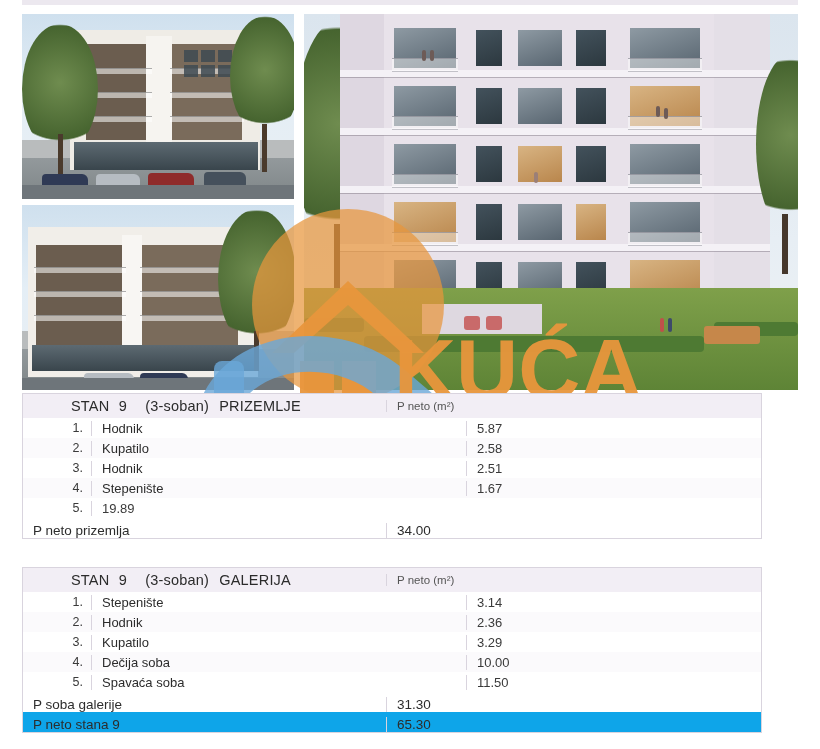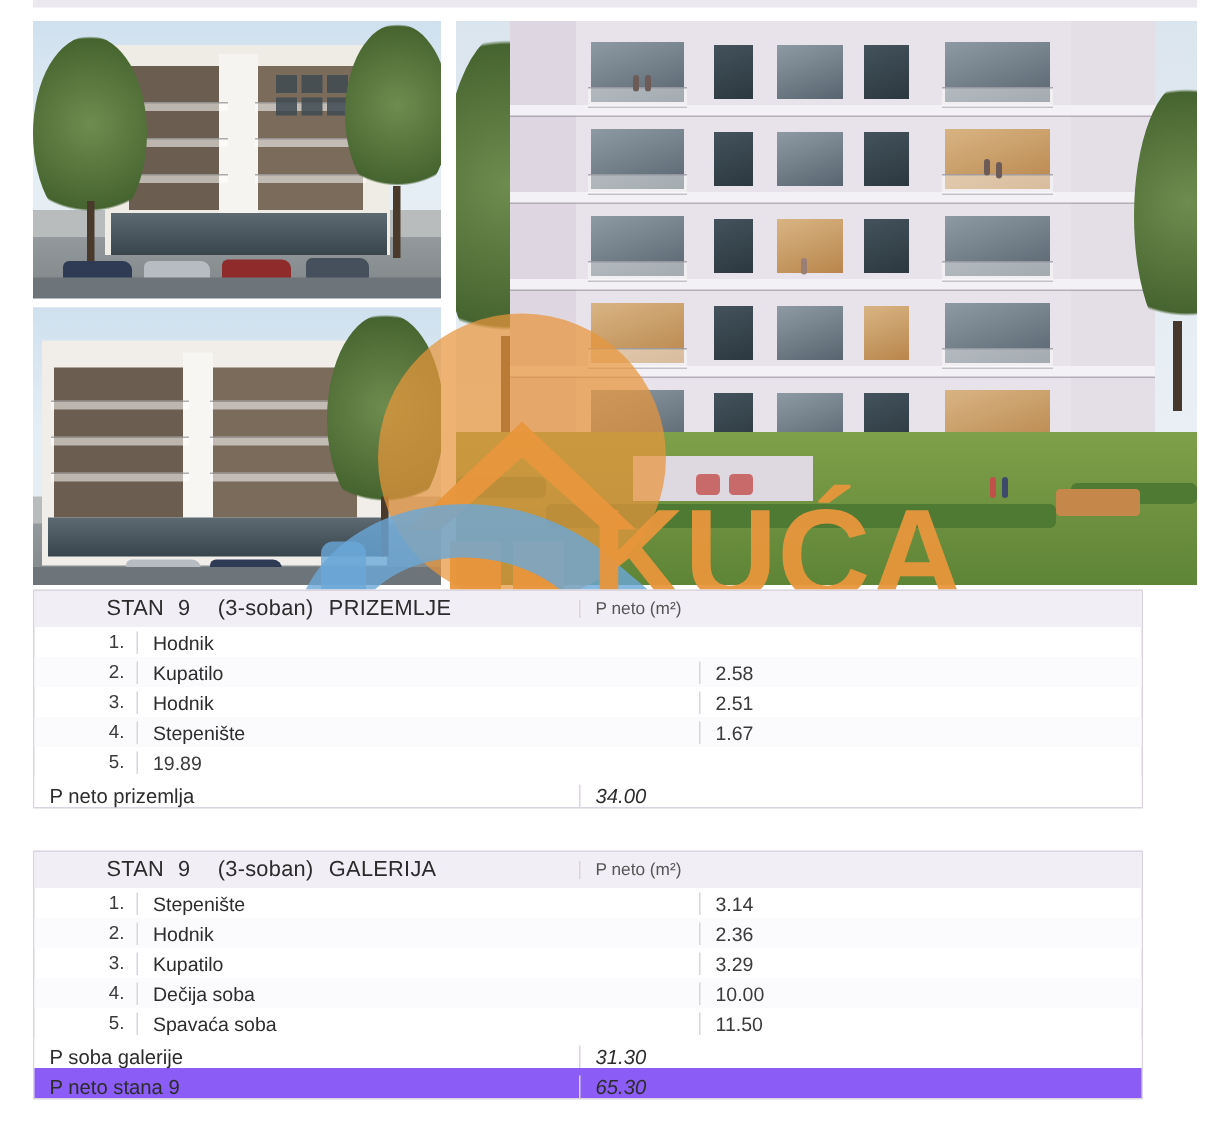--- a/index.html
+++ b/index.html
@@ -208,39 +208,38 @@
     padding-left: 10px;
     box-sizing: border-box;
     border-left: 1px solid #d9d4de;
     color: #3a3a3a;
     font-size: 13px;
   }
   .row-alt { background: #fbfafc; }
   .row-total {
     background: #ffffff;
   }
-  .row-grand { background: #8b5cf6; }
+  .row-grand { background: #0ea5e9; }
   .total-label {
     display: flex;
     align-items: flex-end;
     height: 20px;
     font-size: 13.5px;
     color: #2c2c2c;
   }
   .total-label .tl-text {
     width: 363px;
     padding-left: 10px;
     box-sizing: border-box;
   }
   .total-label .tl-val {
     width: 295px;
     padding-left: 10px;
     box-sizing: border-box;
     border-left: 1px solid #d9d4de;
-    font-style: italic;
   }
   .head-title {
     display: flex;
     align-items: center;
     height: 24px;
   }
   .head-title .ht-text {
     width: 363px;
     padding-left: 48px;
     box-sizing: border-box;
@@ -430,20 +429,21 @@
         <span style="margin-left:5px;">9</span>
         <span style="margin-left:14px;">(3-soban)</span>
         <span style="margin-left:6px;">PRIZEMLJE</span>
       </div>
       <div class="ht-val">P neto (m²)</div>
     </div>
 
     <div class="t-row">
       <div class="c-num">1.</div>
       <div class="c-name">Hodnik</div>
+      <div class="c-val">5.87</div>
     </div>
     <div class="t-row row-alt">
       <div class="c-num">2.</div>
       <div class="c-name">Kupatilo</div>
       <div class="c-val">2.58</div>
     </div>
     <div class="t-row">
       <div class="c-num">3.</div>
       <div class="c-name">Hodnik</div>
       <div class="c-val">2.51</div>

